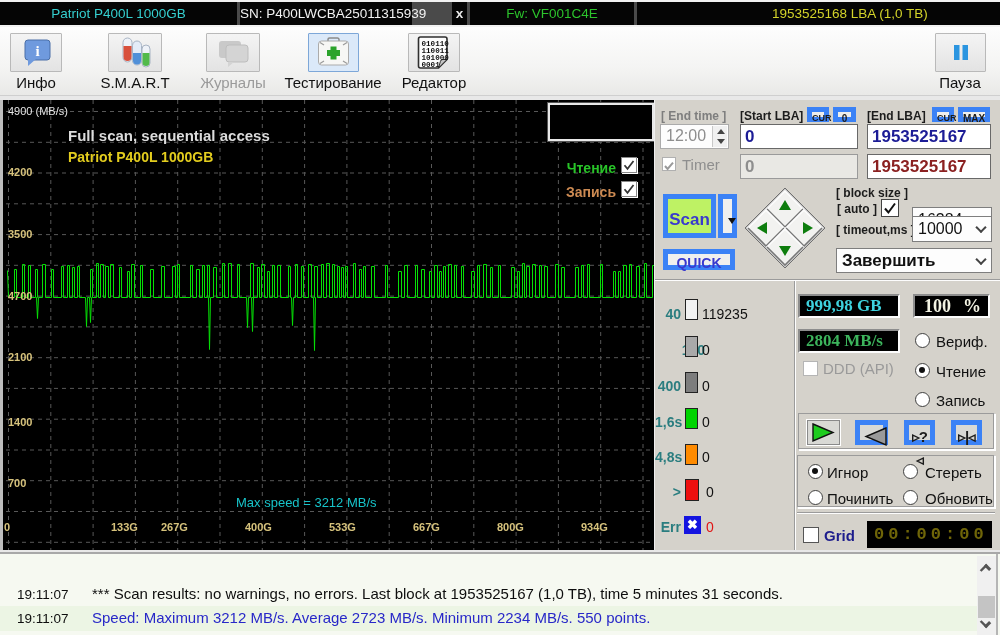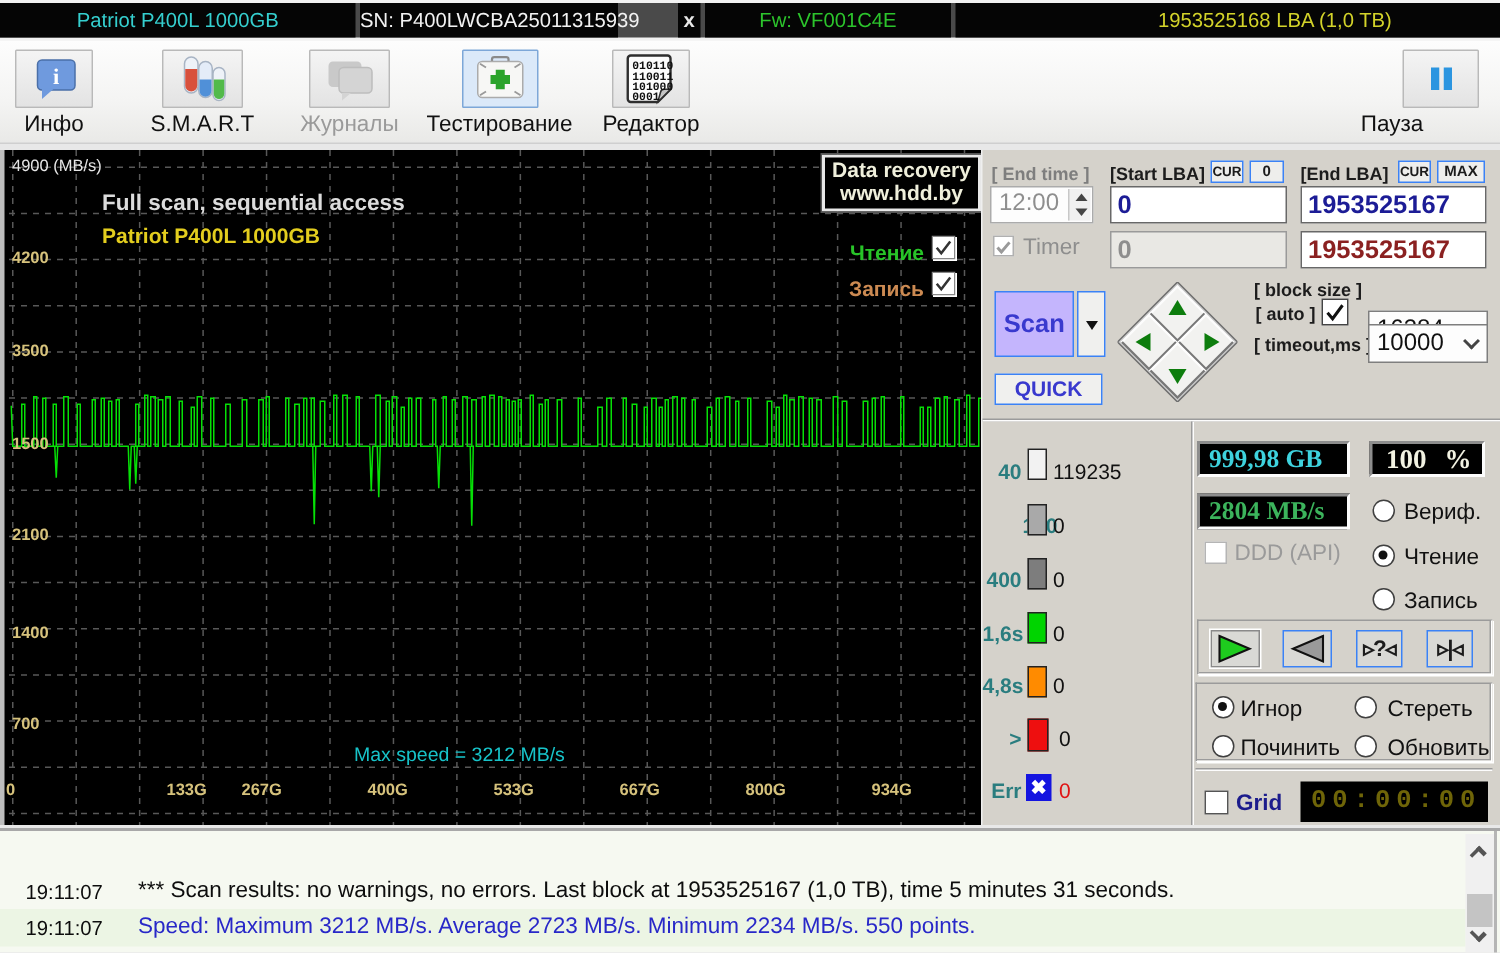--- a/index.html
+++ b/index.html
@@ -14,21 +14,21 @@
 #toolbar { position:absolute; left:0; top:27px; width:1000px; height:69px; background:linear-gradient(#fdfdfd,#f4f4f3 60%,#e9e9e7); border-bottom:1px solid #cfcfcf; }
 .tbtn { position:absolute; top:6px; height:39px; border:1px solid #b9b9b9; background:linear-gradient(#f4f4f4,#e3e3e3); border-radius:1px; }
 .tlbl { position:absolute; top:47px; height:18px; font-size:15px; color:#111; text-align:center; white-space:nowrap; }
 
 #graph { position:absolute; left:0; top:100px; width:654px; height:450px; background:#000; border-left:3px solid #bdbdbd; }
 .glab { position:absolute; color:#d6c27c; font-size:11px; font-weight:bold; white-space:nowrap; }
 
 #rpanel { position:absolute; left:654px; top:100px; width:346px; height:450px; background:#d5d2cb; border-left:1px solid #efefef; }
 .plab { position:absolute; font-size:12px; font-weight:bold; color:#1c1c1c; white-space:nowrap; }
 .gray { color:#7e7e7e; }
-.pbtn { position:absolute; background:#eeeeec; border:1px solid #3b82f6; color:#1c1c1c; text-align:center; }
+.pbtn { position:absolute; background:#eeeeec; border:5px solid #3b82f6; color:#1c1c1c; text-align:center; }
 .pinput { position:absolute; background:#fff; border:1px solid #686868; font-weight:bold; font-size:17px; color:#1c1c96; padding-left:4px; line-height:23px; }
 .combo { position:absolute; background:#fdfdfd; border:1px solid #7e7e7e; font-size:16px; color:#111; padding-left:5px; }
 .chev { position:absolute; right:6px; top:50%; width:8px; height:8px; border-left:2px solid #444; border-bottom:2px solid #444; transform:translateY(-70%) rotate(-45deg); }
 .radio { position:absolute; width:15px; height:15px; border-radius:50%; background:#fff; border:1.5px solid #404040; }
 .radio.sel::after { content:""; position:absolute; left:3px; top:3px; width:6px; height:6px; border-radius:50%; background:#111; }
 .rlbl { position:absolute; font-size:15px; color:#111; white-space:nowrap; }
 .cbox { position:absolute; background:#fff; border:1px solid #777; }
 .lcd { position:absolute; background:#000; border-top:2px solid #8d8d8d; border-left:2px solid #8d8d8d; border-bottom:2px solid #fcfcfc; border-right:2px solid #fcfcfc; font-family:"Liberation Serif", serif; font-weight:bold; white-space:nowrap; }
 .cnt { position:absolute; font-size:14px; font-weight:bold; color:#2a7d7f; }
 .cntv { position:absolute; font-size:14px; color:#111; }
@@ -102,21 +102,21 @@
 </g>
 </svg>
     </div>
   <div class="tlbl" style="left:394px;width:80px;">Редактор</div>
   <div class="tbtn" style="left:935px;width:51px;">
       <svg width="51" height="39" style="position:absolute;left:-1px;top:-1px;">
 <rect x="19" y="12" width="5.5" height="15" fill="#2b95e0"></rect>
 <rect x="27.5" y="12" width="5.5" height="15" fill="#2b95e0"></rect>
 </svg>
     </div>
-  <div class="tlbl" style="left:898px;width:60px;">Пауза</div>
+  <div class="tlbl" style="left:930px;width:60px;">Пауза</div>
 </div>
 
 <div id="graph">
 <svg width="651" height="450" style="position:absolute;left:0;top:0;">
 <g stroke="#585858" stroke-width="1" stroke-dasharray="4 4">
         <line x1="3" y1="11.5" x2="651" y2="11.5"></line>
         <line x1="3" y1="42.3" x2="651" y2="42.3"></line>
         <line x1="3" y1="73.0" x2="651" y2="73.0"></line>
         <line x1="3" y1="103.8" x2="651" y2="103.8"></line>
         <line x1="3" y1="134.6" x2="651" y2="134.6"></line>
@@ -147,36 +147,35 @@
         <line x1="597.7" y1="0" x2="597.7" y2="450"></line>
         <line x1="640.0" y1="0" x2="640.0" y2="450"></line>
       </g>
 <g transform="translate(0.5,-99.5)">
         <path d="M4,270 5,297 11,297 11,269 13,269 13,297 19,297 19,264 21,264 21,297 25,297 25,265 27,265 27,297 32,297 32,269 34,269 34,297 33,297 34,318 35,297 39,297 39,264 42,264 42,297 48,297 48,269 50,269 50,297 58,297 58,266 60,266 60,297 64,297 64,265 66,265 66,297 69,297 69,267 71,267 71,297 74,297 74,266 76,266 76,297 82,297 83,326 84,297 86,297 87,322 88,297 87,297 87,269 89,269 89,297 93,297 93,263 95,263 95,297 97,297 97,264 100,264 100,297 102,297 102,266 105,266 105,297 107,297 107,264 110,264 110,297 116,297 116,267 118,267 118,297 124,297 124,271 126,271 126,297 128,297 128,264 131,264 131,297 137,297 137,265 139,265 139,297 147,297 147,269 150,269 150,297 158,297 158,266 161,266 161,297 169,297 169,266 172,266 172,297 174,297 174,264 176,264 176,297 187,297 187,265 189,265 189,297 193,297 193,269 196,269 196,297 199,297 199,265 201,265 201,297 204,297 204,265 206,265 206,297 205,297 206,349 207,297 210,297 210,267 213,267 213,297 219,297 219,263 221,263 221,297 225,297 225,263 228,263 228,297 234,297 234,264 236,264 236,297 243,297 244,327 245,297 247,297 247,263 250,263 250,297 248,297 249,331 250,297 254,297 254,267 256,267 256,297 258,297 258,264 261,264 261,297 264,297 264,271 266,271 266,297 269,297 269,265 271,265 271,297 274,297 274,265 277,265 277,297 285,297 285,266 287,266 287,297 288,297 289,325 290,297 292,297 292,264 294,264 294,297 298,297 298,266 300,266 300,297 305,297 305,264 308,264 308,297 310,297 311,350 312,297 311,297 311,266 314,266 314,297 318,297 318,264 320,264 320,297 323,297 323,263 326,263 326,297 329,297 329,264 331,264 331,297 334,297 334,266 336,266 336,297 338,297 338,267 340,267 340,297 342,297 342,266 344,266 344,297 350,297 350,263 352,263 352,297 356,297 356,269 358,269 358,297 360,297 360,266 362,266 362,297 368,297 368,266 371,266 371,297 382,297 382,265 384,265 384,297 395,297 395,271 398,271 398,297 401,297 401,265 404,265 404,297 412,297 412,265 414,265 414,297 418,297 418,269 421,269 421,297 426,297 426,271 428,271 428,297 431,297 431,265 434,265 434,297 436,297 436,271 438,271 438,297 440,297 440,266 442,266 442,297 445,297 445,264 448,264 448,297 451,297 451,265 453,265 453,297 458,297 458,266 460,266 460,297 468,297 468,271 471,271 471,297 474,297 474,265 476,265 476,297 480,297 480,264 483,264 483,297 487,297 487,267 489,267 489,297 495,297 495,265 497,265 497,297 508,297 508,267 511,267 511,297 514,297 514,271 516,271 516,297 519,297 519,263 521,263 521,297 523,297 523,266 526,266 526,297 529,297 529,264 532,264 532,297 536,297 536,265 538,265 538,297 541,297 541,266 544,266 544,297 552,297 552,264 555,264 555,297 558,297 558,267 561,267 561,297 572,297 572,267 575,267 575,297 578,297 578,265 580,265 580,297 584,297 584,264 586,264 586,297 597,297 597,264 599,264 599,297 610,297 610,271 612,271 612,297 615,297 615,271 617,271 617,297 620,297 620,265 623,265 623,297 626,297 626,264 628,264 628,297 633,297 633,266 636,266 636,297 641,297 641,263 643,263 643,297 649,297 649,265 651,265" fill="none" stroke="#06e006" stroke-width="1"></path>
       </g>
 </svg>
   <div class="glab" style="left:5px;top:5px;color:#e6e6e6;font-weight:normal;">4900 (MB/s)</div>
   <div class="glab" style="left:5px;top:66px;">4200</div>
   <div class="glab" style="left:5px;top:128px;">3500</div>
-  <div class="glab" style="left:5px;top:190px;">1500</div>
+  <div class="glab" style="left:5px;top:190px;">4700</div>
   <div class="glab" style="left:5px;top:251px;">2100</div>
   <div class="glab" style="left:5px;top:316px;">1400</div>
   <div class="glab" style="left:5px;top:377px;">700</div>
   <div class="glab" style="left:1px;top:421px;">0</div>
   <div class="glab" style="left:74px;top:421px;margin-left:34px;">133G</div>
   <div class="glab" style="left:158px;top:421px;text-align:center;">267G</div>
   <div class="glab" style="left:242px;top:421px;">400G</div>
   <div class="glab" style="left:326px;top:421px;">533G</div>
   <div class="glab" style="left:410px;top:421px;">667G</div>
   <div class="glab" style="left:494px;top:421px;">800G</div>
   <div class="glab" style="left:578px;top:421px;">934G</div>
   <div class="abs" style="left:65px;top:27px;font-size:15px;font-weight:bold;color:#dcdcdc;">Full scan, sequential access</div>
   <div class="abs" style="left:65px;top:49px;font-size:14px;font-weight:bold;color:#e3cd1e;">Patriot P400L 1000GB</div>
   <div class="abs" style="left:545px;top:3px;width:106px;height:38px;background:#000;border:2px solid #e8e8e8;outline:1px solid #555;"></div>
-  <div class="abs" style="left:548px;top:6px;width:100px;font-size:14px;font-weight:bold;color:#efefdb;text-align:center;line-height:15px;">Data recovery<br>www.hdd.by</div>
   <div class="abs" style="left:540px;top:60px;width:73px;text-align:right;font-size:14px;font-weight:bold;color:#28c428;">Чтение</div>
   <div class="abs" style="left:619px;top:58px;width:16px;height:16px;background:#fff;">
       <svg width="16" height="16" style="position:absolute;left:-1px;top:-1px;">
         <rect x="0.5" y="0.5" width="15" height="15" fill="#fff" stroke="#888"></rect>
         <path d="M3.5 8.2 l3 3.6 L12.5 4" stroke="#333" stroke-width="1.7" fill="none"></path>
       </svg>
     </div>
   <div class="abs" style="left:540px;top:84px;width:73px;text-align:right;font-size:14px;font-weight:bold;color:#cc8a52;">Запись</div>
   <div class="abs" style="left:619px;top:82px;width:16px;height:16px;background:#fff;">
       <svg width="16" height="16" style="position:absolute;left:-1px;top:-1px;">
@@ -205,21 +204,21 @@
   <div class="pbtn" style="left:303px;top:7px;width:32px;height:15px;font-size:10px;line-height:13px;font-weight:bold;">MAX</div>
   <div class="pinput" style="left:85px;top:24px;width:118px;height:25px;">0</div>
   <div class="pinput" style="left:212px;top:24px;width:124px;height:25px;">1953525167</div>
   <div class="cbox" style="left:7px;top:57px;width:14px;height:14px;border-color:#b0b0b0;">
     <svg width="12" height="12">
         <path d="M2 6 l2.6 3 L10 2.6" stroke="#9a9a9a" stroke-width="2" fill="none"></path>
       </svg></div>
   <div class="abs" style="left:27px;top:56px;font-size:15px;color:#8e8e8e;">Timer</div>
   <div class="pinput" style="left:85px;top:54px;width:118px;height:25px;background:#e9e8e4;border-color:#9a9a9a;color:#8e8e8e;">0</div>
   <div class="pinput" style="left:212px;top:54px;width:124px;height:25px;color:#8b2121;">1953525167</div>
-  <div class="pbtn" style="left:8px;top:94px;width:53px;height:44px;font-size:17px;font-weight:bold;color:#3939ce;line-height:42px;background:#c4b5fd;">Scan</div>
+  <div class="pbtn" style="left:8px;top:94px;width:53px;height:44px;font-size:17px;font-weight:bold;color:#3939ce;line-height:42px;background:#bef264;">Scan</div>
   <div class="pbtn" style="left:63px;top:94px;width:19px;height:44px;background:#f0f0ee;">
     <div class="abs" style="left:5px;top:19px;width:0;height:0;border-left:4.5px solid transparent;border-right:4.5px solid transparent;border-top:6px solid #111;"></div>
     </div>
   <svg width="80" height="80" style="position:absolute;left:90px;top:88px;">
 <polygon points="40,0 80,40 40,80 0,40" fill="#c9c9c9" stroke="#6e6e6e" stroke-width="1"></polygon>
 <g stroke-width="1.6">
 <polygon points="40,3 58,21 40,39 22,21" fill="#f2f2f0" stroke="#fdfdfd"></polygon>
 <path d="M58,21 L40,39 L22,21" fill="none" stroke="#787878"></path>
 <polygon points="21,22 39,40 21,58 3,40" fill="#f2f2f0" stroke="#fdfdfd"></polygon>
 <path d="M39,40 L21,58 L3,40" fill="none" stroke="#787878"></path>
@@ -236,20 +235,21 @@
   <div class="plab" style="left:181px;top:86px;">[ block size ]</div>
   <div class="plab" style="left:182px;top:102px;">[ auto ]</div>
   <div class="cbox" style="left:226px;top:99px;width:18px;height:18px;border-color:#444;">
     <svg width="16" height="16">
         <path d="M3 8.5 l3.4 4 L13 3.5" stroke="#111" stroke-width="2" fill="none"></path>
       </svg></div>
   <div class="combo" style="left:257px;top:88px;width:80px;height:26px;line-height:24px;margin-top:19px;">16384<span class="chev"></span></div>
   <div class="plab" style="left:181px;top:123px;">[ timeout,ms ]</div>
   <div class="combo" style="left:257px;top:116px;width:80px;height:26px;line-height:24px;">10000<span class="chev"></span></div>
   <div class="pbtn" style="left:8px;top:149px;width:72px;height:21px;font-size:14px;font-weight:bold;color:#3939ce;line-height:19px;background:#f0f0ee;">QUICK</div>
+  <div class="combo" style="left:181px;top:148px;width:156px;height:25px;line-height:23px;font-size:17px;font-weight:bold;">Завершить<span class="chev"></span></div>
   <div class="abs" style="left:0;top:179px;width:346px;height:2px;background:#9b9b9b;border-bottom:1px solid #fdfdfd;"></div>
 
   <div class="cnt" style="left:0;top:206px;width:26px;text-align:right;">40</div>
   <div class="sbox" style="left:30px;top:199px;background:#f2f2f2;"></div>
   <div class="cntv" style="left:47px;top:206px;">119235</div>
   <div class="cnt" style="left:0;top:242px;width:26px;text-align:right;margin-left:24px;">160</div>
   <div class="sbox" style="left:30px;top:236px;background:#a9a9a9;"></div>
   <div class="cntv" style="left:47px;top:242px;">0</div>
   <div class="cnt" style="left:0;top:278px;width:26px;text-align:right;">400</div>
   <div class="sbox" style="left:30px;top:272px;background:#7d7d7d;"></div>

